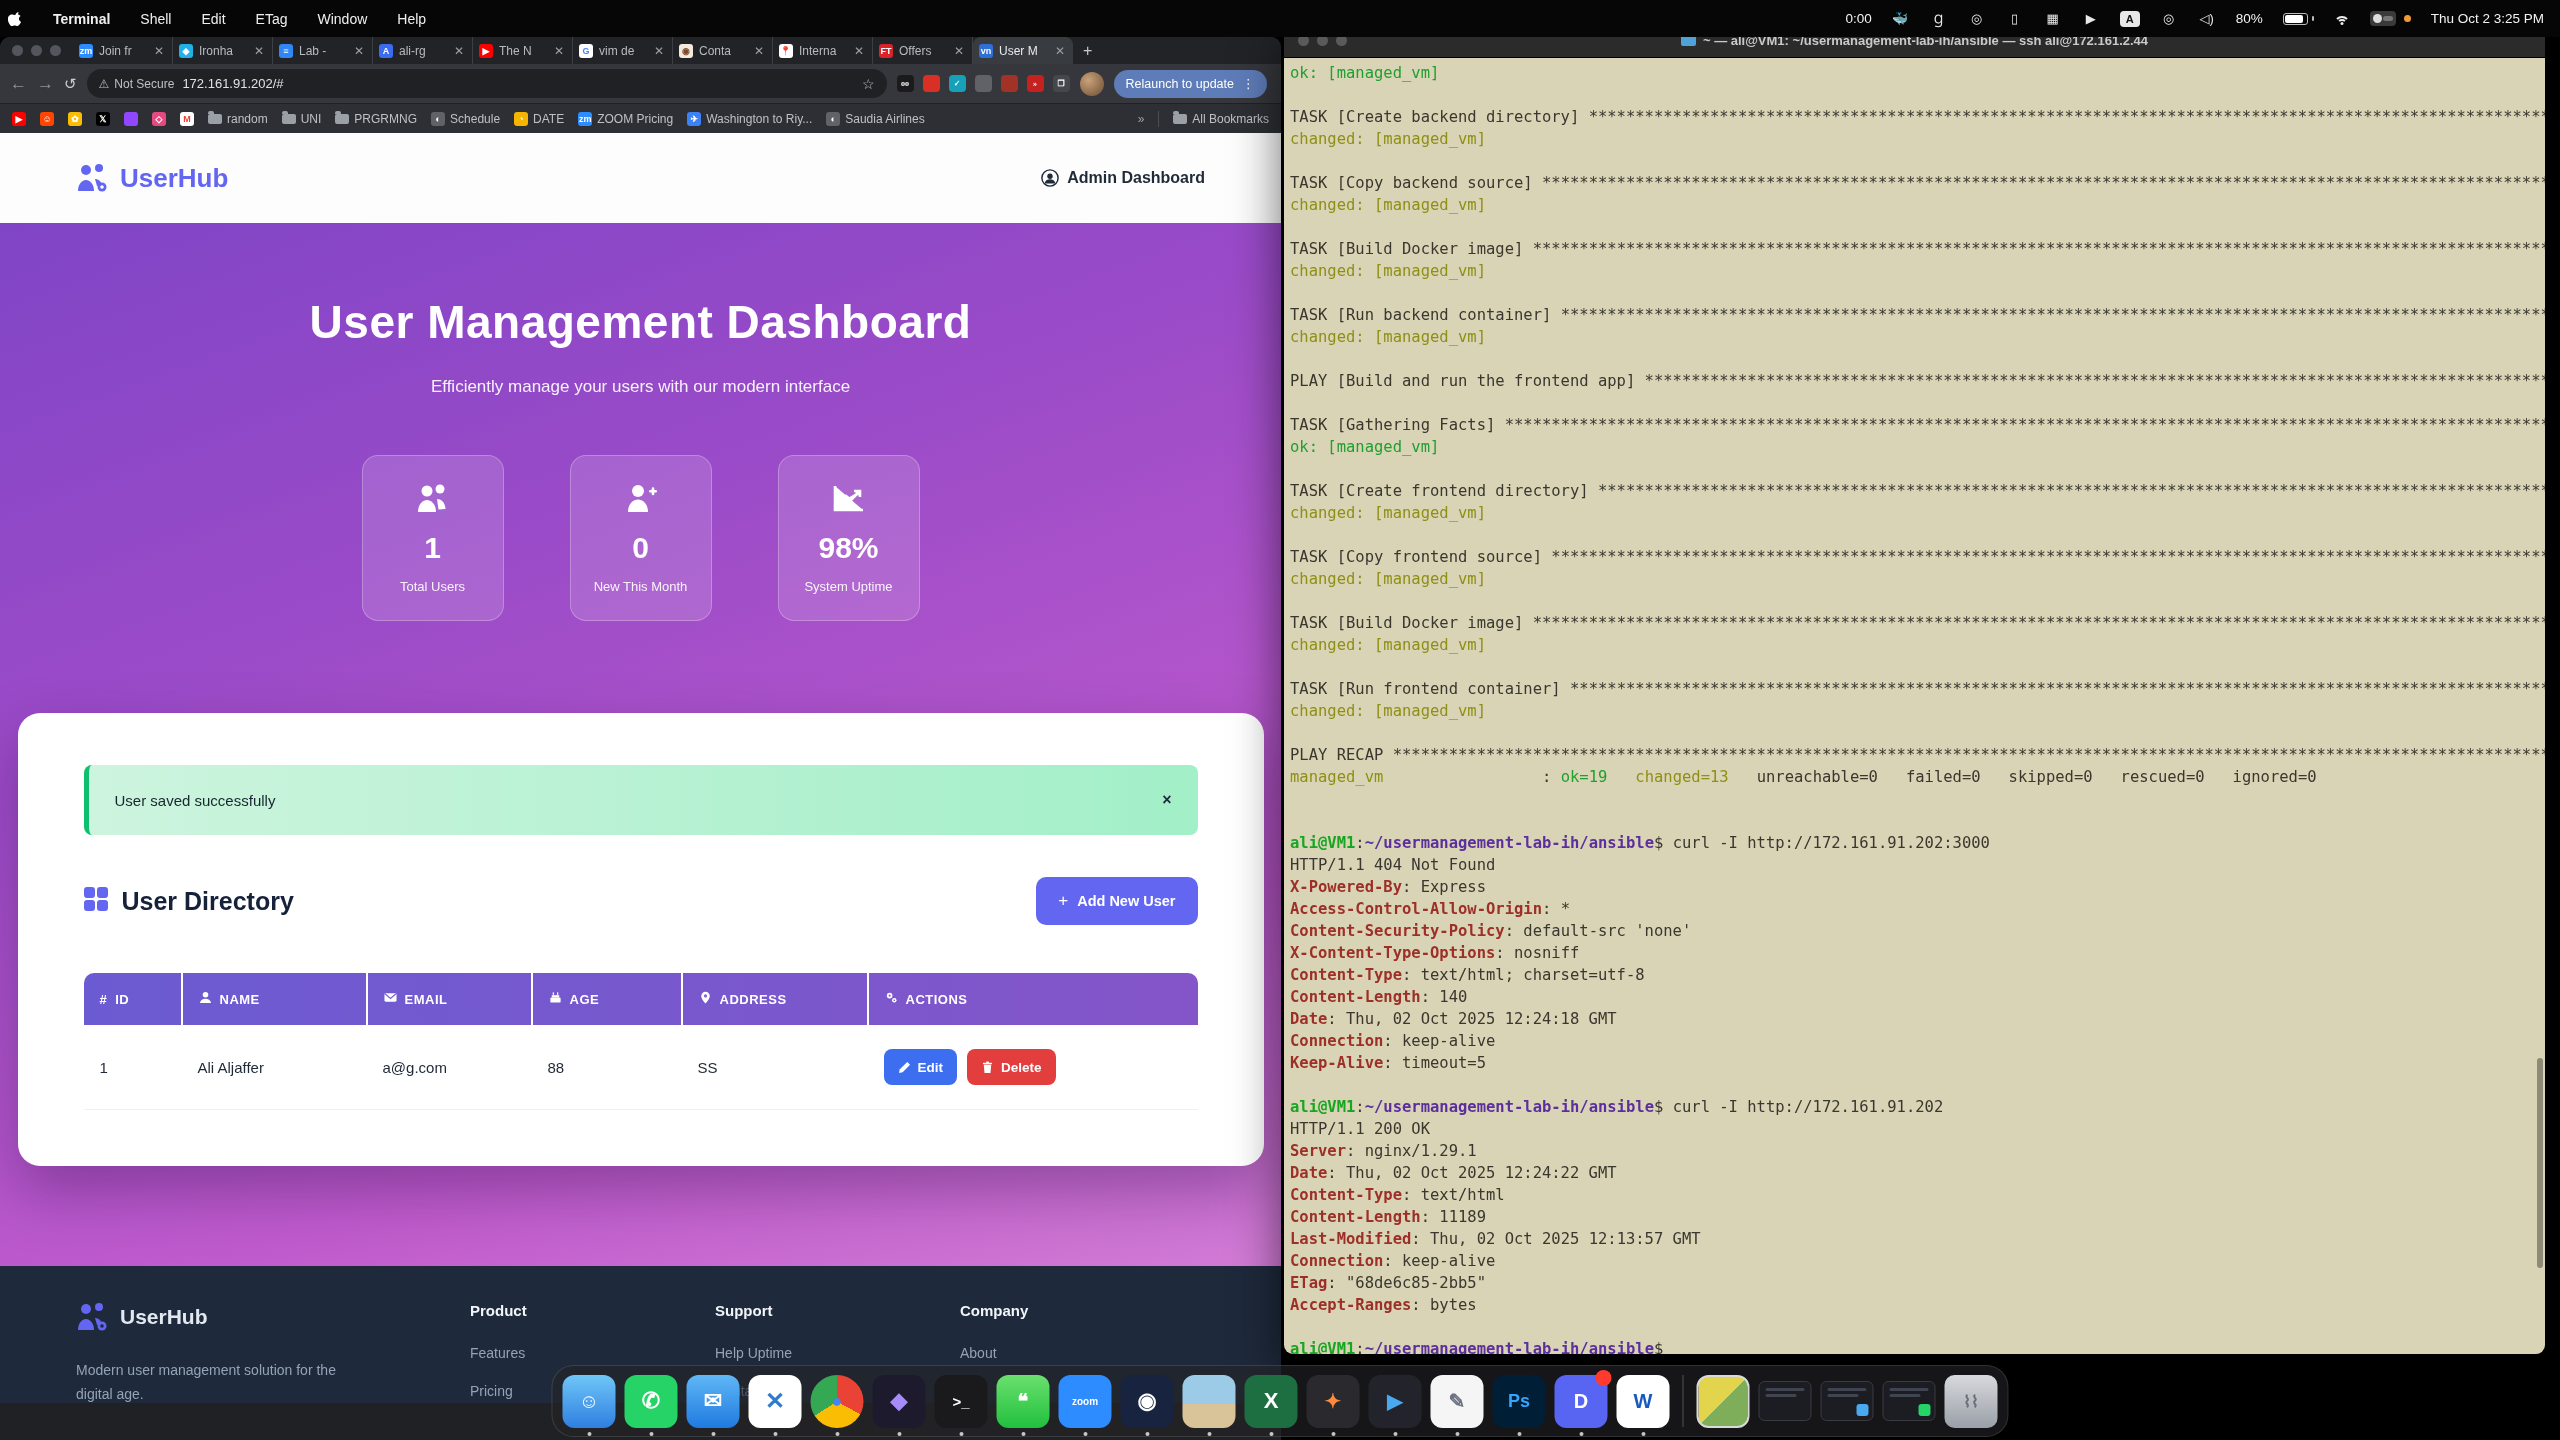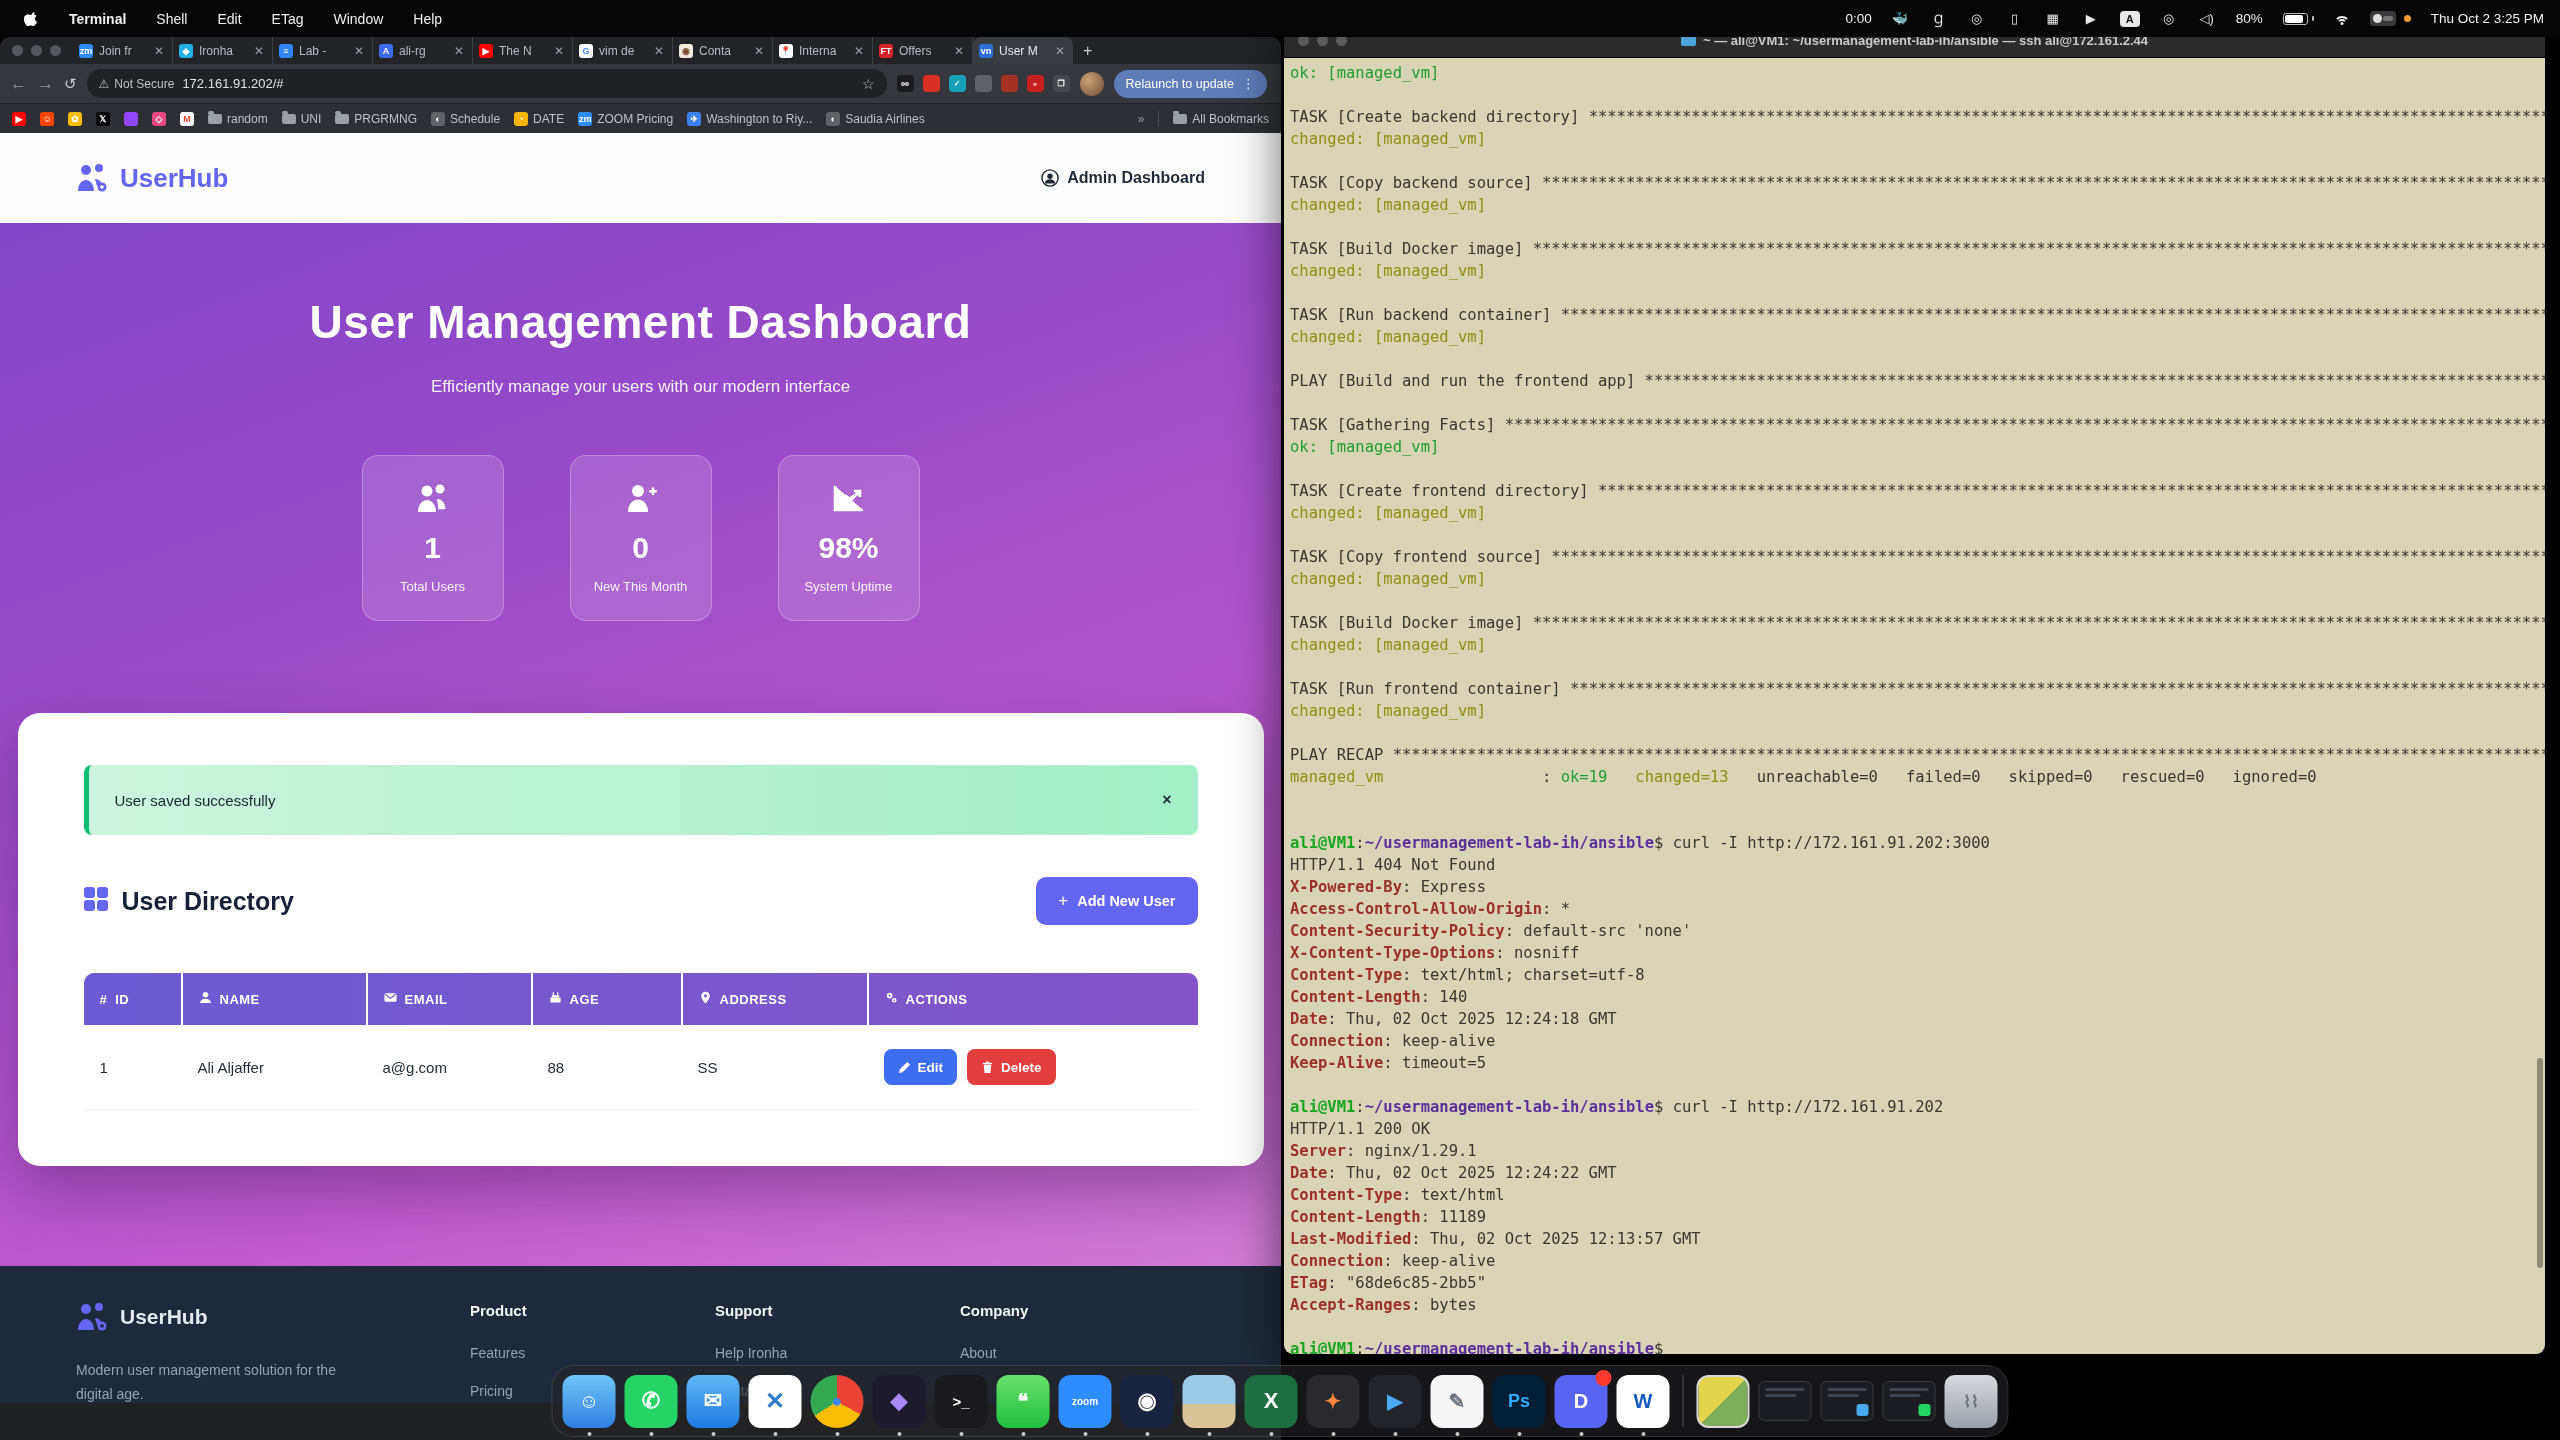--- a/index.html
+++ b/index.html
@@ -2,21 +2,21 @@
 <html><head>
 <meta charset="utf-8">
 <style>
   * { margin:0; padding:0; box-sizing:border-box; }
   html,body { width:2560px; height:1440px; background:#000; overflow:hidden;
               font-family:"Liberation Sans", sans-serif; }
 
   
   #menubar { position:absolute; left:0; top:0; width:2560px; height:37px; background:#060606;
              display:flex; align-items:center; color:#f2f2f2; font-size:14px; z-index:50; }
-  #menubar .left { display:flex; align-items:center; gap:30px; padding-left:24px; }
+  #menubar .left { display:flex; align-items:center; gap:30px; padding-left:8px; }
   #menubar .apple svg { width:15px; height:18px; fill:#fff; display:block; }
   #menubar .mi { color:#efefef; }
   #menubar .mi.bold { font-weight:bold; }
   #menubar .right { margin-left:auto; display:flex; align-items:center; gap:20px; padding-right:16px; font-size:13.5px; }
   .sicon { width:18px; height:14px; display:inline-flex; align-items:center; justify-content:center;
            color:#e8e8e8; font-size:13px; }
   .inputA { background:#e8e8e8; color:#111; font-size:11px; font-weight:bold; width:20px; height:16px;
             border-radius:4px; display:flex; align-items:center; justify-content:center; }
   .batt { display:flex; align-items:center; gap:4px; }
   .batt .shell { width:25px; height:12px; border:1px solid #bbb; border-radius:3px; position:relative; }
@@ -563,21 +563,21 @@
           <p>Modern user management solution for the digital age.</p>
         </div>
         <div id="fcols" style="display:flex">
             <div class="fcol">
               <h4>Product</h4>
               <div>Features</div>
               <div>Pricing</div>
             </div>
             <div class="fcol">
               <h4>Support</h4>
-              <div>Help Ironha</div>
+              <div>Help Uptime</div>
               <div>Contact Us</div>
             </div>
             <div class="fcol">
               <h4>Company</h4>
               <div>About</div>
               <div>Blog</div>
             </div>
           </div>
       </div>
     </div>

